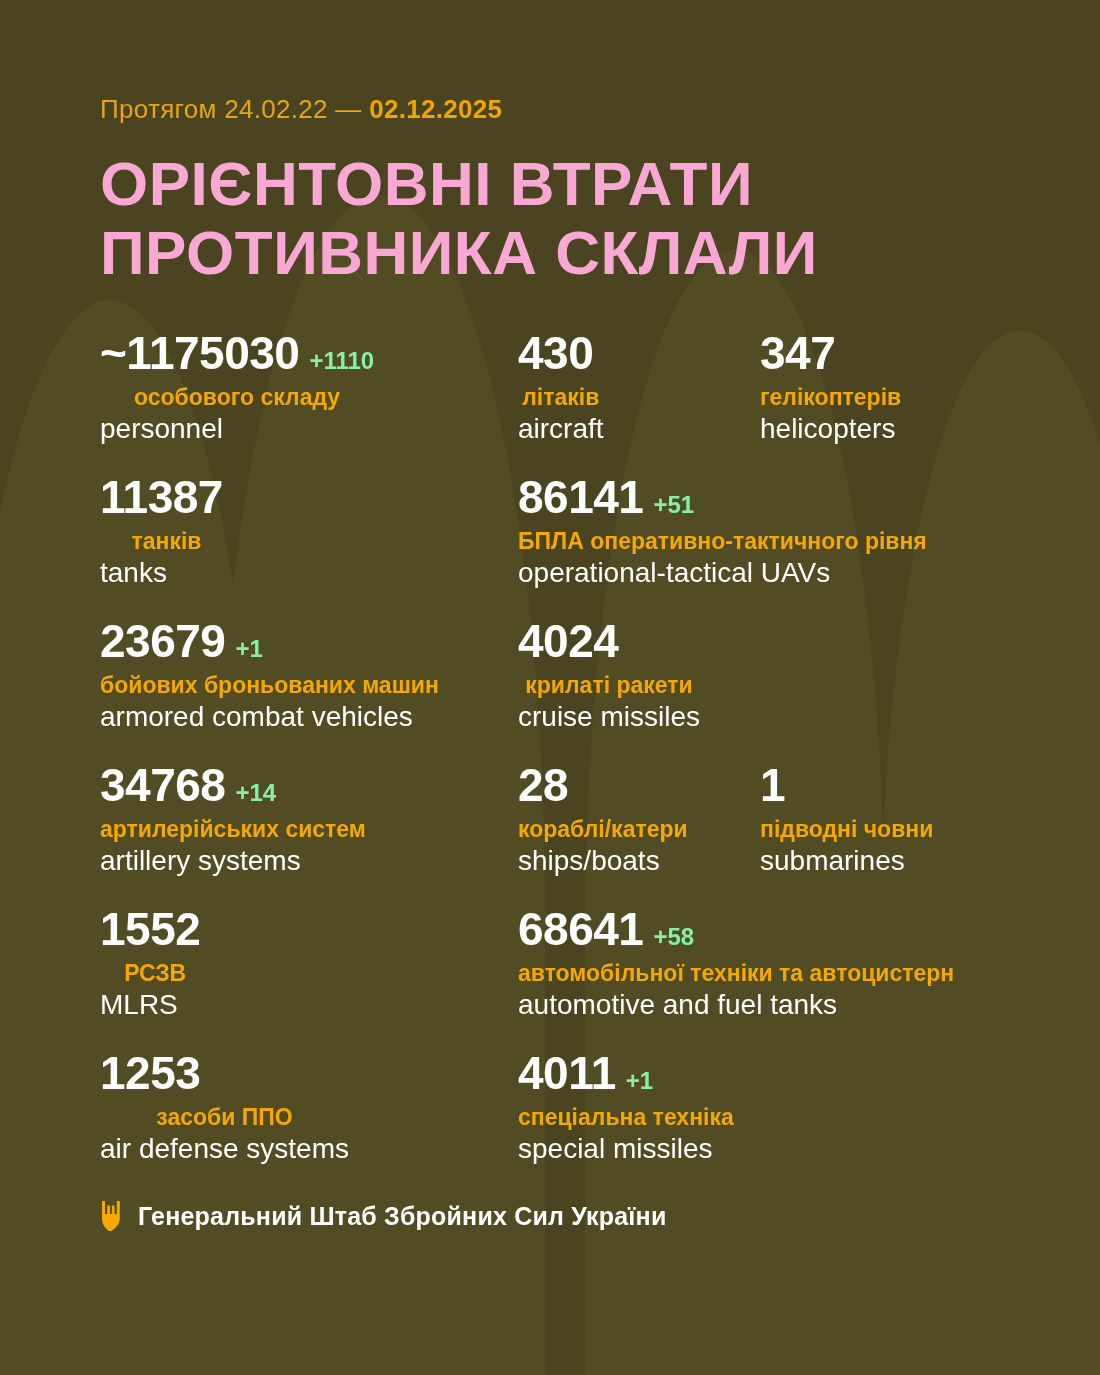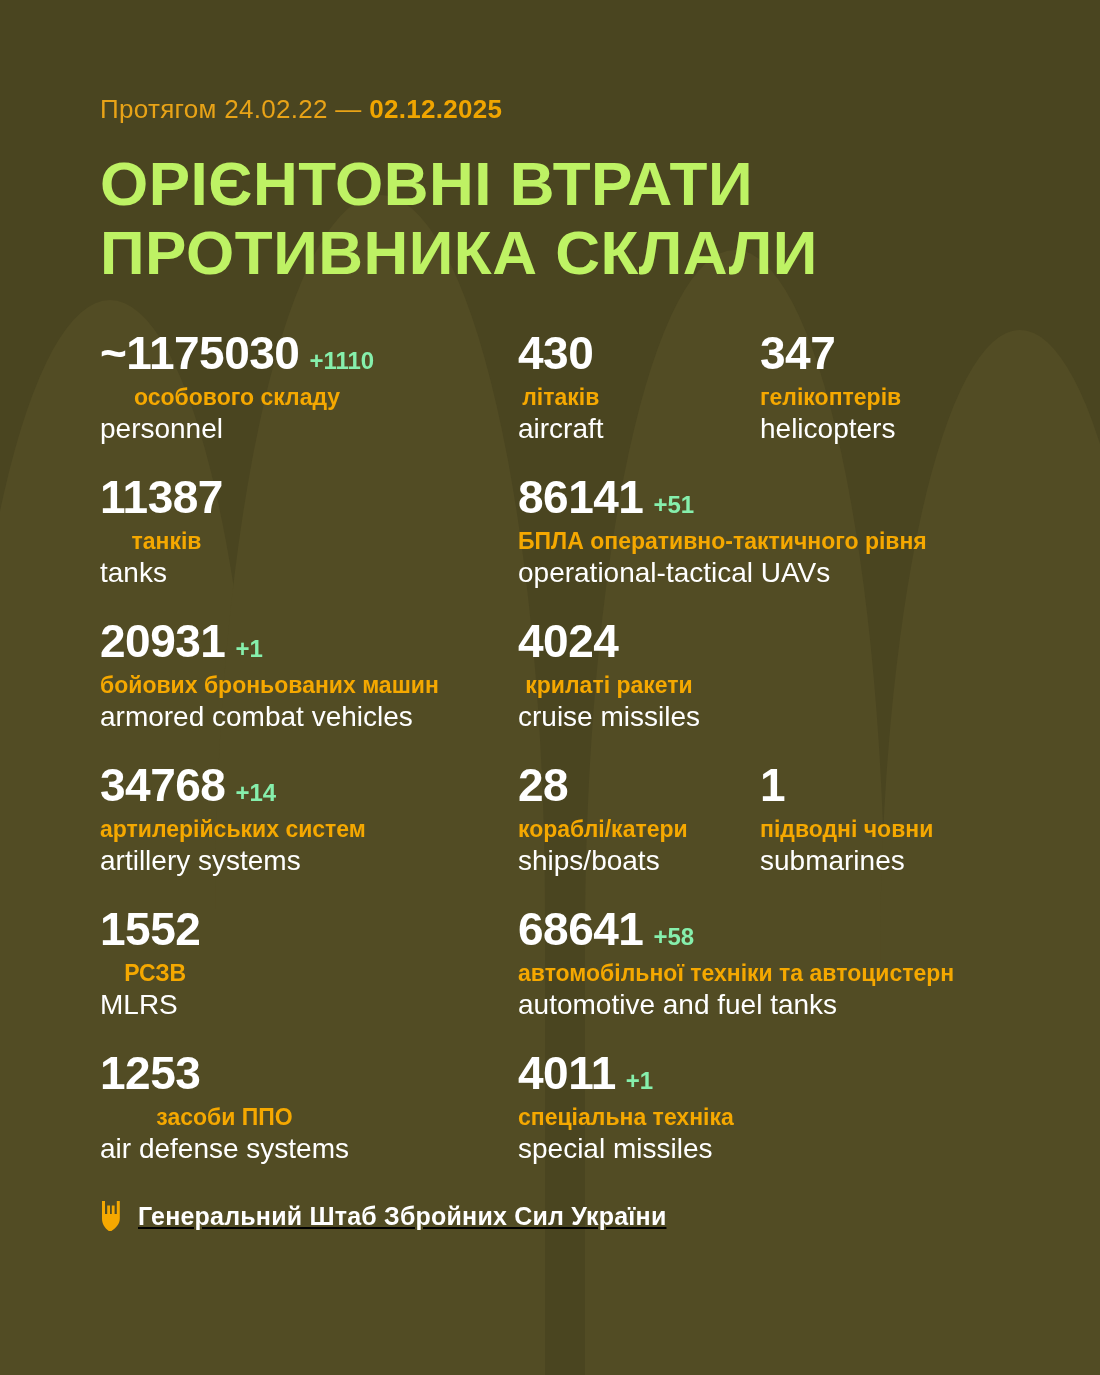--- a/index.html
+++ b/index.html
@@ -58,21 +58,21 @@
   .date-line .to {
     color: #f0a500;
     font-weight: 700;
   }
 
   .title {
     margin-top: 24px;
     font-size: 62px;
     line-height: 1.12;
     font-weight: 800;
-    color: #bef264;
+    color: #f9a8d4;
     letter-spacing: 0.5px;
     text-transform: uppercase;
   }
   .title .l2 { display: block; }
 
   
   .stats {
   }
   .row {
     position: relative;
@@ -128,21 +128,20 @@
   .r4 { margin-top: 38px; }
   .r5 { margin-top: 38px; }
   .r6 { margin-top: 38px; }
 
   
   .footer {
     margin-top: 46px;
     display: flex;
     align-items: center;
     gap: 16px;
-    text-decoration: underline;
   }
   .trident {
     width: 22px;
     height: 30px;
     flex: 0 0 auto;
   }
   .footer-text {
     font-size: 25px;
     font-weight: 700;
     color: #ffffff;
@@ -217,21 +216,21 @@
           <span class="delta">+51</span>
         </div>
         <div class="label-ua">БПЛА оперативно-тактичного рівня</div>
         <div class="label-en">operational-tactical UAVs</div>
       </div>
     </div>
 
     <div class="row r3">
       <div class="cell col-a">
         <div class="value-line">
-          <span class="value">20931</span>
+          <span class="value">23679</span>
           <span class="delta">+1</span>
         </div>
         <div class="label-ua">бойових броньованих машин</div>
         <div class="label-en">armored combat vehicles</div>
       </div>
       <div class="cell col-b">
         <div class="value-line">
           <span class="value">4024</span>
           <span class="delta"></span>
         </div>

